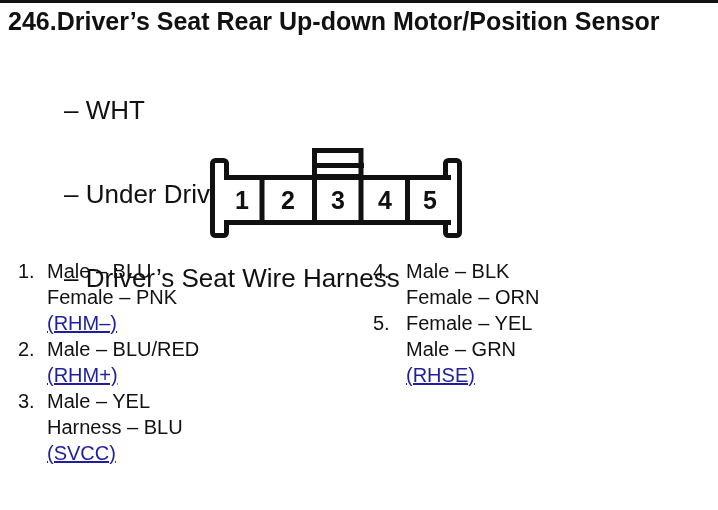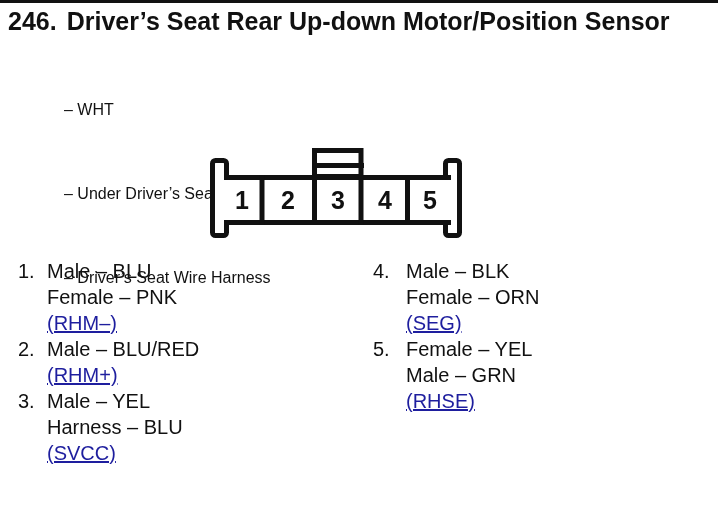--- a/index.html
+++ b/index.html
@@ -15,27 +15,27 @@
     color:var(--ink);
     font-family:"Liberation Sans", sans-serif;
     -webkit-font-smoothing:antialiased;
   }
   .top-rule{
     position:absolute;left:0;top:0;width:718px;height:3px;
     background:var(--ink);
   }
   .header{
     position:absolute;left:8px;top:7px;
-    display:flex;column-gap:10px;
+    display:flex;
     font-weight:bold;font-size:25px;line-height:28px;
     white-space:nowrap;
   }
   .details{
     position:absolute;left:64px;top:40px;
-    font-size:16px;line-height:28px;
+    font-size:26px;line-height:28px;
     white-space:pre;
   }
   .connector-svg{
     position:absolute;left:205px;top:143px;
     color:var(--ink);
   }
   .pin-col{
     position:absolute;top:258px;
     font-size:20px;line-height:26px;
     white-space:nowrap;
@@ -114,21 +114,20 @@
     </div>
   </div>
 </div>
 
 <div class="pin-col right">
   <div class="pin-item">
     <span class="pin-num">4.</span>
     <div>
       <div>Male – BLK</div>
       <div>Female – ORN</div>
-      <div class="signal">(SEG)</div>
     </div>
   </div>
   <div class="pin-item">
     <span class="pin-num">5.</span>
     <div>
       <div>Female – YEL</div>
       <div>Male – GRN</div>
       <div class="signal">(RHSE)</div>
     </div>
   </div>

